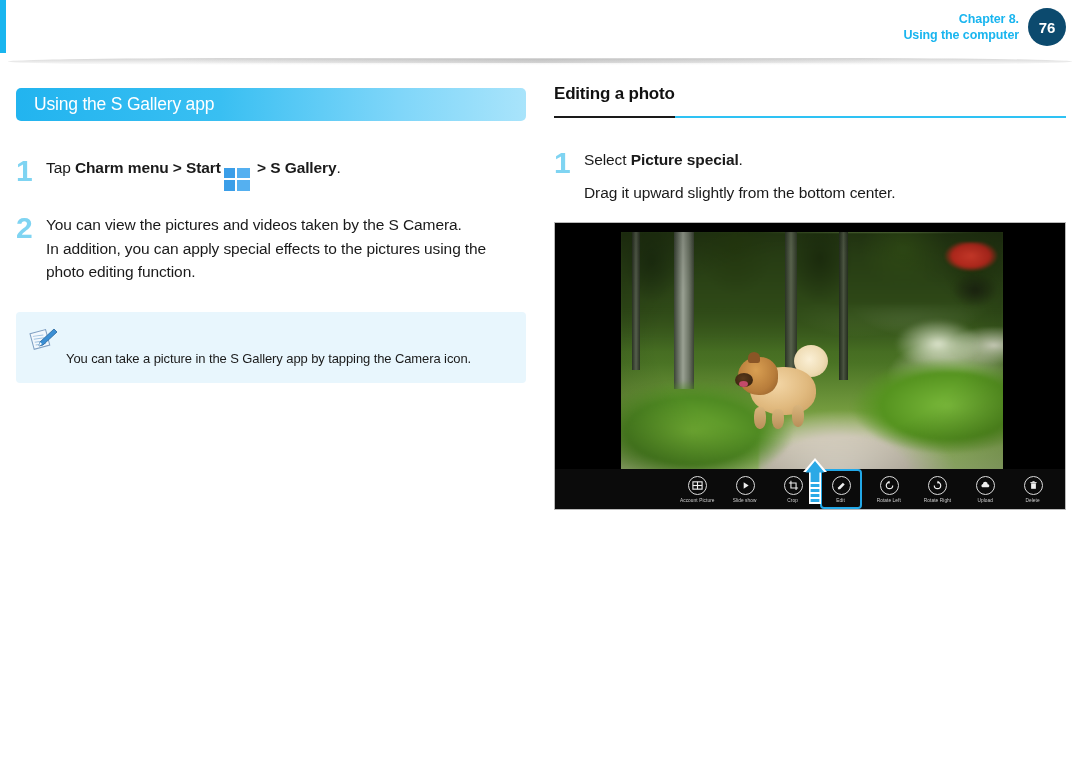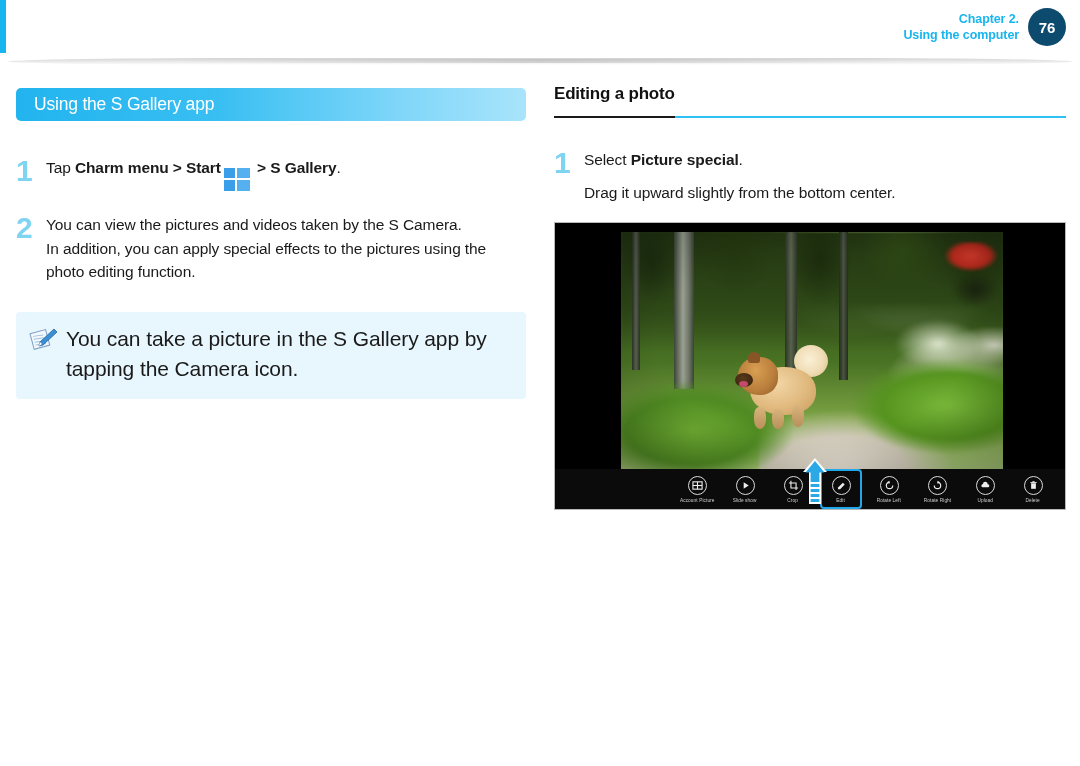--- a/index.html
+++ b/index.html
@@ -110,22 +110,22 @@
   .edit-chip svg { display: block; }
 
   
   .note-box {
     position: relative; width: 510px; min-height: 54px;
     background: #e8f6fd; border-radius: 4px;
     display: flex; align-items: flex-start; padding: 12px 14px 14px 12px;
   }
   .note-icon { flex: 0 0 34px; width: 34px; padding-top: 2px; }
   .note-text {
-    font-size: 21px; color: #1a1a1a; line-height: 1.46;
-    letter-spacing: -0.1px; padding-left: 4px;
+    font-size: 13px; color: #1a1a1a; line-height: 1.46;
+    letter-spacing: -0.1px; padding-left: 4px; margin-top: 26px;
   }
 
   
   .shot-frame {
     position: relative; width: 512px; height: 288px;
     border: 1px solid #b9b9b9; background: #000;
     overflow: hidden;
   }
   .shot-photo {
     position: absolute; left: 66px; top: 9px; width: 382px; height: 238px;
@@ -275,21 +275,21 @@
 </style>
 </head>
 <body>
 
 <div class="page">
 
   <div class="header">
     <div class="header-accent-bar"></div>
     <div class="header-right">
       <div class="chapter-lines">
-        <div class="chapter-line">Chapter 2.</div>
+        <div class="chapter-line">Chapter 8.</div>
         <div class="chapter-line">Using the computer</div>
       </div>
       <div class="page-badge">76</div>
     </div>
     <div class="header-shadow"></div>
     <div class="header-shadow2"></div>
   </div>
 
   <div class="col-left">
 

